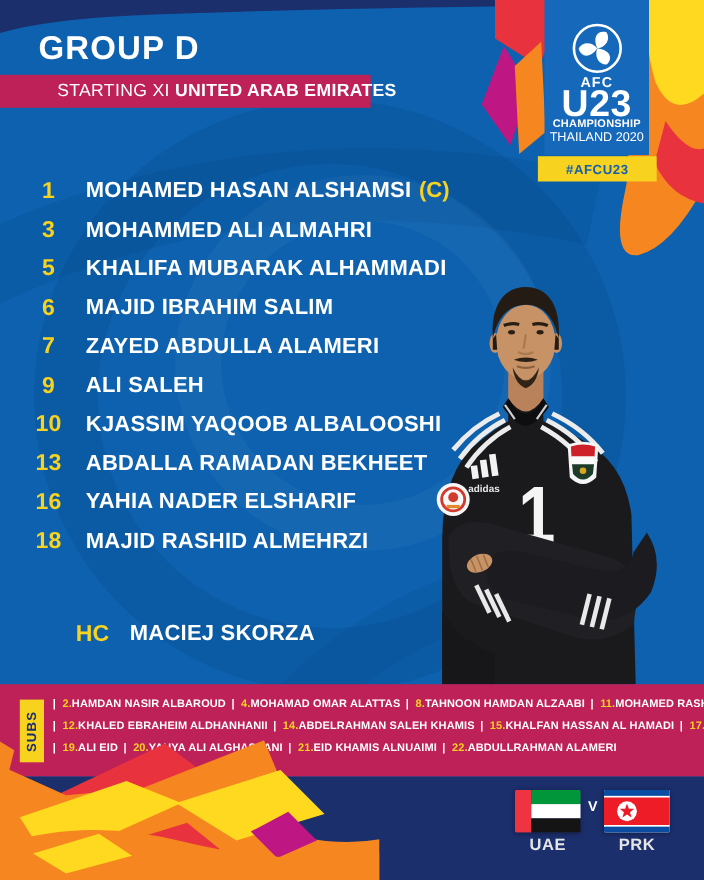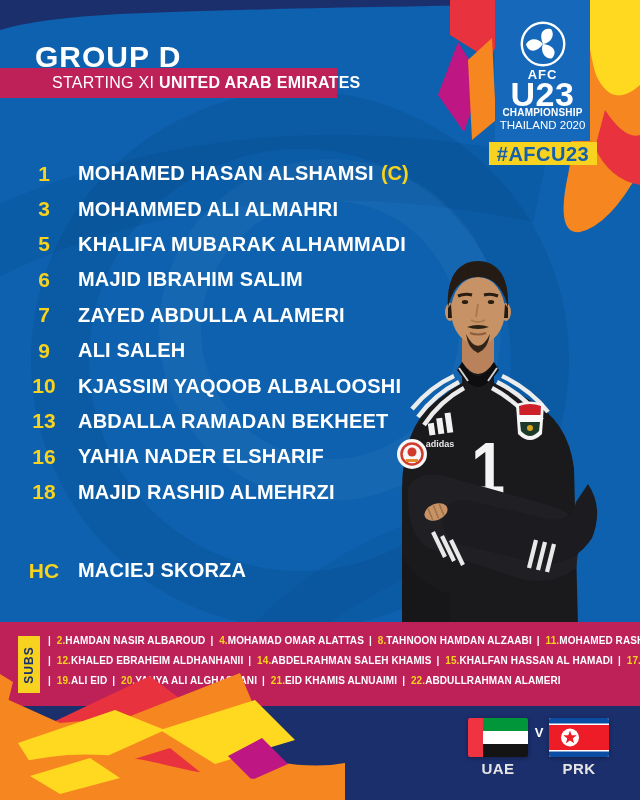--- a/index.html
+++ b/index.html
@@ -3,48 +3,48 @@
 <meta charset="utf-8">
 <style>
   html,body{margin:0;padding:0;background:#222;}
   .poster{position:relative;width:640px;height:800px;overflow:hidden;
     background:#0D61AE;font-family:"Liberation Sans","DejaVu Sans",sans-serif;
     -webkit-font-smoothing:antialiased;}
   .abs{position:absolute;}
   svg{display:block;}
 
   
-  .group-title{position:absolute;left:35px;top:40px;color:#fff;
+  .group-title{position:absolute;left:35px;top:28px;color:#fff;
     font-size:30px;font-weight:bold;letter-spacing:1px;}
   .start-banner{position:absolute;left:0;top:68px;width:337px;height:30px;
     background:#BE2058;color:#fff;font-size:16px;line-height:30px;
     padding-left:52px;box-sizing:border-box;letter-spacing:.3px;white-space:nowrap;}
   .start-banner .team{font-weight:bold;}
 
   
   .logo-banner{position:absolute;left:495px;top:0;width:95px;height:141px;
     background:#1568BA;text-align:center;color:#fff;}
   .logo-banner .ball{margin:20px auto 0 auto;}
   .l-afc{font-size:13px;font-weight:bold;line-height:14px;letter-spacing:1px;}
   .l-u23{font-size:34px;font-weight:bold;line-height:25px;letter-spacing:.5px;}
   .l-champ{font-size:10px;font-weight:bold;line-height:12px;letter-spacing:.2px;}
   .l-thai{font-size:11.5px;font-weight:normal;line-height:13px;}
   .hashtag{position:absolute;left:489px;top:142px;width:108px;height:23px;
-    background:#F7D21E;color:#1560AE;font-size:20px;font-weight:bold;
+    background:#F7D21E;color:#1560AE;font-size:12px;font-weight:bold;
     text-align:center;line-height:24px;letter-spacing:.5px;}
 
   
   .lineup{position:absolute;left:0;top:156px;}
   .player-row{display:flex;align-items:center;height:35.4px;}
   .pnum{width:44px;margin-left:22px;text-align:center;color:#F7D21E;
     font-size:21px;font-weight:bold;flex:none;}
   .pname{margin-left:12px;color:#fff;font-size:20px;font-weight:bold;
     letter-spacing:.2px;white-space:nowrap;}
   .cap{margin-left:7px;color:#F7D21E;font-size:20px;font-weight:bold;}
-  .coach-row{position:absolute;left:0;top:559px;display:flex;align-items:flex-start;height:35px;}
+  .coach-row{position:absolute;left:0;top:559px;display:flex;align-items:center;height:35px;padding-left:40px;}
 
   
   .photo{position:absolute;left:390px;top:256px;}
 
   
   .subs{position:absolute;left:0;top:622px;width:640px;height:84px;background:#BE2058;}
   .subs-tab{position:absolute;left:18px;top:14px;width:22px;height:57px;background:#F7D21E;
     display:flex;align-items:center;justify-content:center;}
   .subs-tab span{transform:rotate(-90deg);color:#1C2F6D;font-size:12px;
     font-weight:bold;letter-spacing:1px;white-space:nowrap;}

